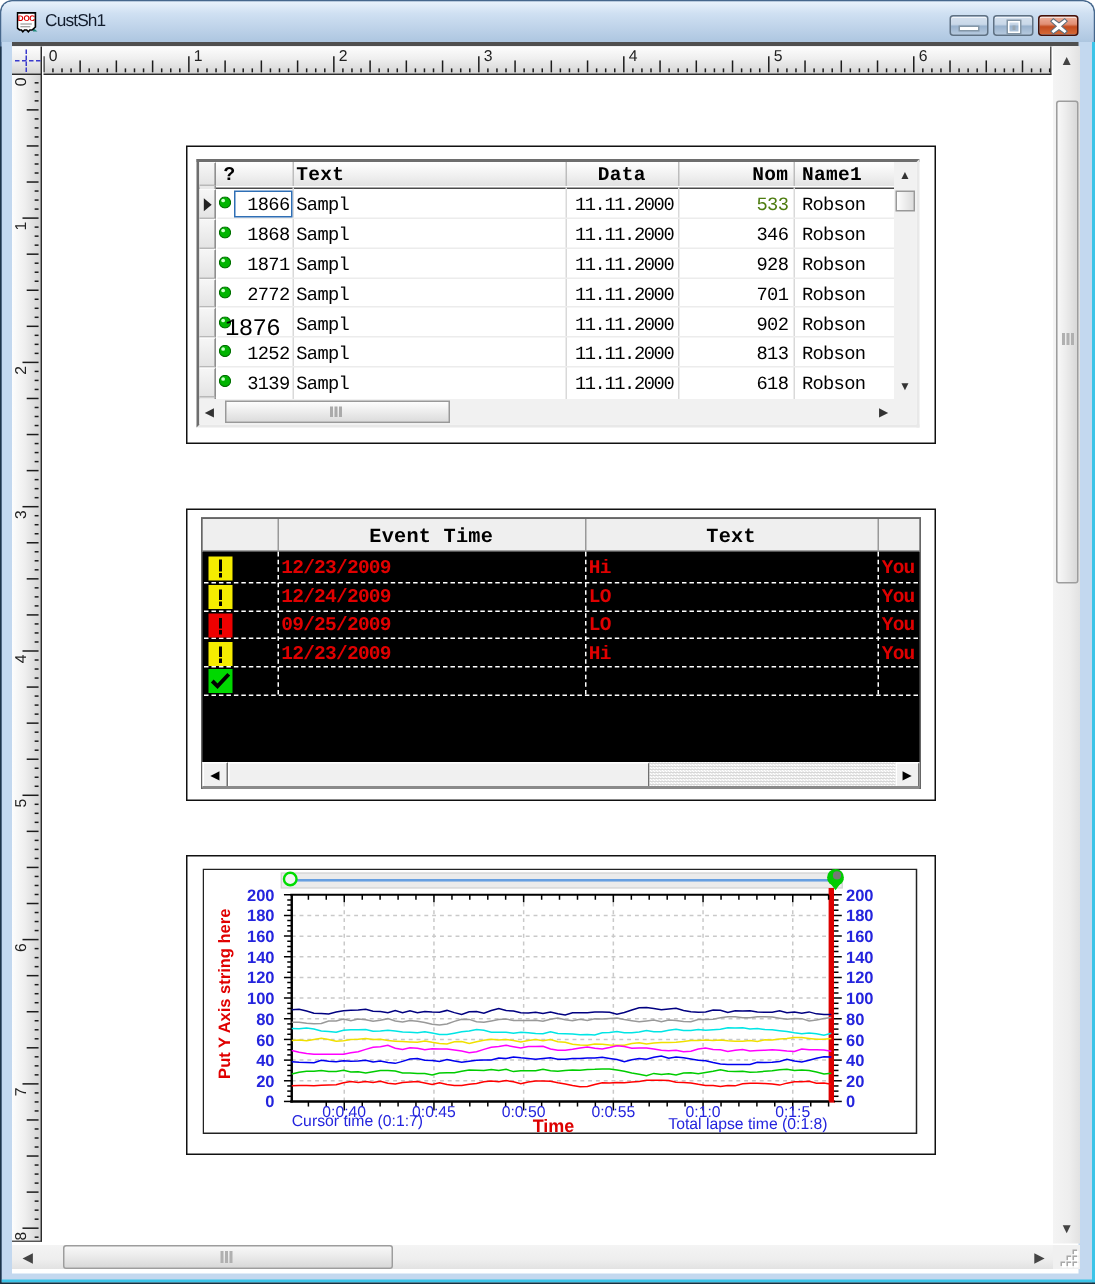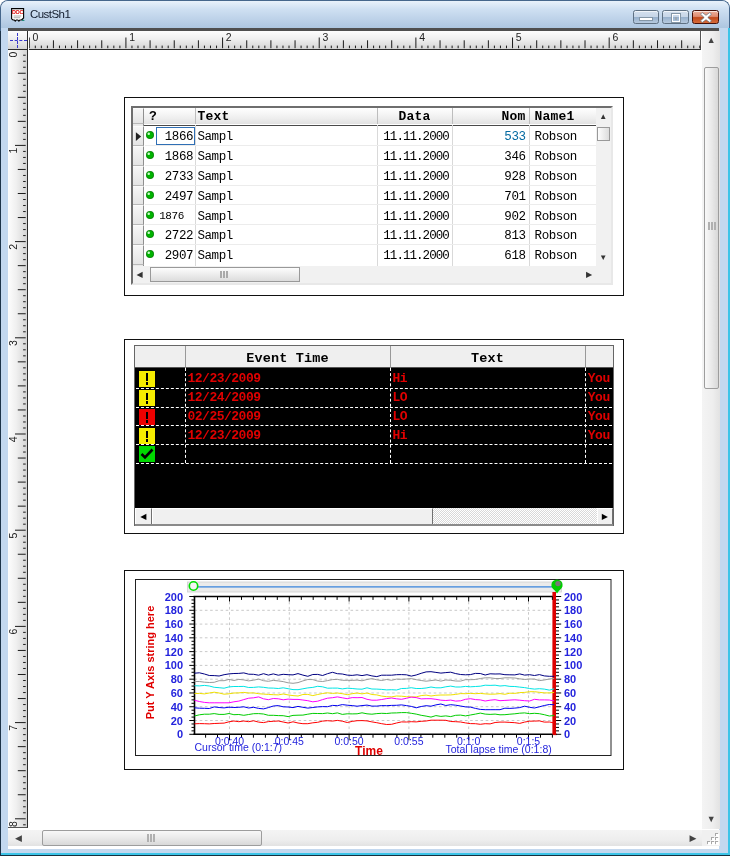--- a/index.html
+++ b/index.html
@@ -370,78 +370,78 @@
 <div style="position:absolute;left:452px;top:108.5px;width:73.5px;height:14px;font-family:'Liberation Mono',monospace;font-weight:bold;font-size:13px;letter-spacing:0.2px;color:#000;text-align:right;">Nom</div>
 <div style="position:absolute;left:534.6px;top:108.5px;width:60px;height:14px;font-family:'Liberation Mono',monospace;font-weight:bold;font-size:13px;letter-spacing:0.2px;color:#000;">Name1</div>
 <svg style="position:absolute;left:145.8px;top:131.3px;width:8px;height:8px;" viewBox="0 0 9 9">
     <circle cx="4.5" cy="4.5" r="4.2" fill="#00b400"></circle>
     <circle cx="4.5" cy="4.5" r="4.2" fill="none" stroke="#007000" stroke-width="0.8"></circle>
     <circle cx="3.1" cy="3.0" r="1.4" fill="#ccffcc"></circle>
   </svg>
 <div style="position:absolute;left:150px;top:130.4px;width:43px;height:13px;font-family:'Liberation Mono',monospace;font-size:12.5px;letter-spacing:-0.45px;color:#000;text-align:right;">1866</div>
 <div style="position:absolute;left:197.5px;top:130.4px;width:60px;height:13px;font-family:'Liberation Mono',monospace;font-size:12.5px;letter-spacing:-0.45px;color:#000;">Sampl</div>
 <div style="position:absolute;left:383.3px;top:130.4px;width:62px;height:13px;font-family:'Liberation Mono',monospace;font-size:12.5px;letter-spacing:-0.95px;color:#000;">11.11.2000</div>
-<div style="position:absolute;left:470px;top:130.4px;width:55.5px;height:13px;font-family:'Liberation Mono',monospace;font-size:12.5px;letter-spacing:-0.45px;color:#0369a1;text-align:right;">533</div>
+<div style="position:absolute;left:470px;top:130.4px;width:55.5px;height:13px;font-family:'Liberation Mono',monospace;font-size:12.5px;letter-spacing:-0.45px;color:#4d7c0f;text-align:right;">533</div>
 <div style="position:absolute;left:534.6px;top:130.4px;width:60px;height:13px;font-family:'Liberation Mono',monospace;font-size:12.5px;letter-spacing:-0.45px;color:#000;">Robson</div>
 <svg style="position:absolute;left:145.8px;top:151.10000000000002px;width:8px;height:8px;" viewBox="0 0 9 9">
     <circle cx="4.5" cy="4.5" r="4.2" fill="#00b400"></circle>
     <circle cx="4.5" cy="4.5" r="4.2" fill="none" stroke="#007000" stroke-width="0.8"></circle>
     <circle cx="3.1" cy="3.0" r="1.4" fill="#ccffcc"></circle>
   </svg>
 <div style="position:absolute;left:150px;top:150.2px;width:43px;height:13px;font-family:'Liberation Mono',monospace;font-size:12.5px;letter-spacing:-0.45px;color:#000;text-align:right;">1868</div>
 <div style="position:absolute;left:197.5px;top:150.2px;width:60px;height:13px;font-family:'Liberation Mono',monospace;font-size:12.5px;letter-spacing:-0.45px;color:#000;">Sampl</div>
 <div style="position:absolute;left:383.3px;top:150.2px;width:62px;height:13px;font-family:'Liberation Mono',monospace;font-size:12.5px;letter-spacing:-0.95px;color:#000;">11.11.2000</div>
 <div style="position:absolute;left:470px;top:150.2px;width:55.5px;height:13px;font-family:'Liberation Mono',monospace;font-size:12.5px;letter-spacing:-0.45px;color:#000;text-align:right;">346</div>
 <div style="position:absolute;left:534.6px;top:150.2px;width:60px;height:13px;font-family:'Liberation Mono',monospace;font-size:12.5px;letter-spacing:-0.45px;color:#000;">Robson</div>
 <svg style="position:absolute;left:145.8px;top:170.90000000000003px;width:8px;height:8px;" viewBox="0 0 9 9">
     <circle cx="4.5" cy="4.5" r="4.2" fill="#00b400"></circle>
     <circle cx="4.5" cy="4.5" r="4.2" fill="none" stroke="#007000" stroke-width="0.8"></circle>
     <circle cx="3.1" cy="3.0" r="1.4" fill="#ccffcc"></circle>
   </svg>
-<div style="position:absolute;left:150px;top:170.0px;width:43px;height:13px;font-family:'Liberation Mono',monospace;font-size:12.5px;letter-spacing:-0.45px;color:#000;text-align:right;">2733</div>
+<div style="position:absolute;left:150px;top:170.0px;width:43px;height:13px;font-family:'Liberation Mono',monospace;font-size:12.5px;letter-spacing:-0.45px;color:#000;text-align:right;">1871</div>
 <div style="position:absolute;left:197.5px;top:170.0px;width:60px;height:13px;font-family:'Liberation Mono',monospace;font-size:12.5px;letter-spacing:-0.45px;color:#000;">Sampl</div>
 <div style="position:absolute;left:383.3px;top:170.0px;width:62px;height:13px;font-family:'Liberation Mono',monospace;font-size:12.5px;letter-spacing:-0.95px;color:#000;">11.11.2000</div>
 <div style="position:absolute;left:470px;top:170.0px;width:55.5px;height:13px;font-family:'Liberation Mono',monospace;font-size:12.5px;letter-spacing:-0.45px;color:#000;text-align:right;">928</div>
 <div style="position:absolute;left:534.6px;top:170.0px;width:60px;height:13px;font-family:'Liberation Mono',monospace;font-size:12.5px;letter-spacing:-0.45px;color:#000;">Robson</div>
 <svg style="position:absolute;left:145.8px;top:190.70000000000005px;width:8px;height:8px;" viewBox="0 0 9 9">
     <circle cx="4.5" cy="4.5" r="4.2" fill="#00b400"></circle>
     <circle cx="4.5" cy="4.5" r="4.2" fill="none" stroke="#007000" stroke-width="0.8"></circle>
     <circle cx="3.1" cy="3.0" r="1.4" fill="#ccffcc"></circle>
   </svg>
-<div style="position:absolute;left:150px;top:189.8px;width:43px;height:13px;font-family:'Liberation Mono',monospace;font-size:12.5px;letter-spacing:-0.45px;color:#000;text-align:right;">2497</div>
+<div style="position:absolute;left:150px;top:189.8px;width:43px;height:13px;font-family:'Liberation Mono',monospace;font-size:12.5px;letter-spacing:-0.45px;color:#000;text-align:right;">2772</div>
 <div style="position:absolute;left:197.5px;top:189.8px;width:60px;height:13px;font-family:'Liberation Mono',monospace;font-size:12.5px;letter-spacing:-0.45px;color:#000;">Sampl</div>
 <div style="position:absolute;left:383.3px;top:189.8px;width:62px;height:13px;font-family:'Liberation Mono',monospace;font-size:12.5px;letter-spacing:-0.95px;color:#000;">11.11.2000</div>
 <div style="position:absolute;left:470px;top:189.8px;width:55.5px;height:13px;font-family:'Liberation Mono',monospace;font-size:12.5px;letter-spacing:-0.45px;color:#000;text-align:right;">701</div>
 <div style="position:absolute;left:534.6px;top:189.8px;width:60px;height:13px;font-family:'Liberation Mono',monospace;font-size:12.5px;letter-spacing:-0.45px;color:#000;">Robson</div>
 <svg style="position:absolute;left:145.8px;top:210.50000000000003px;width:8px;height:8px;" viewBox="0 0 9 9">
     <circle cx="4.5" cy="4.5" r="4.2" fill="#00b400"></circle>
     <circle cx="4.5" cy="4.5" r="4.2" fill="none" stroke="#007000" stroke-width="0.8"></circle>
     <circle cx="3.1" cy="3.0" r="1.4" fill="#ccffcc"></circle>
   </svg>
-<div style="position:absolute;left:150px;top:209.6px;width:43px;height:13px;font-family:'Liberation Mono',monospace;font-size:11px;letter-spacing:-0.45px;color:#000;text-align:center;">1876</div>
+<div style="position:absolute;left:150px;top:209.6px;width:43px;height:13px;font-family:'Liberation Mono',monospace;font-size:16px;letter-spacing:-0.45px;color:#000;text-align:left;">1876</div>
 <div style="position:absolute;left:197.5px;top:209.6px;width:60px;height:13px;font-family:'Liberation Mono',monospace;font-size:12.5px;letter-spacing:-0.45px;color:#000;">Sampl</div>
 <div style="position:absolute;left:383.3px;top:209.6px;width:62px;height:13px;font-family:'Liberation Mono',monospace;font-size:12.5px;letter-spacing:-0.95px;color:#000;">11.11.2000</div>
 <div style="position:absolute;left:470px;top:209.6px;width:55.5px;height:13px;font-family:'Liberation Mono',monospace;font-size:12.5px;letter-spacing:-0.45px;color:#000;text-align:right;">902</div>
 <div style="position:absolute;left:534.6px;top:209.6px;width:60px;height:13px;font-family:'Liberation Mono',monospace;font-size:12.5px;letter-spacing:-0.45px;color:#000;">Robson</div>
 <svg style="position:absolute;left:145.8px;top:230.3px;width:8px;height:8px;" viewBox="0 0 9 9">
     <circle cx="4.5" cy="4.5" r="4.2" fill="#00b400"></circle>
     <circle cx="4.5" cy="4.5" r="4.2" fill="none" stroke="#007000" stroke-width="0.8"></circle>
     <circle cx="3.1" cy="3.0" r="1.4" fill="#ccffcc"></circle>
   </svg>
-<div style="position:absolute;left:150px;top:229.39999999999998px;width:43px;height:13px;font-family:'Liberation Mono',monospace;font-size:12.5px;letter-spacing:-0.45px;color:#000;text-align:right;">2722</div>
+<div style="position:absolute;left:150px;top:229.39999999999998px;width:43px;height:13px;font-family:'Liberation Mono',monospace;font-size:12.5px;letter-spacing:-0.45px;color:#000;text-align:right;">1252</div>
 <div style="position:absolute;left:197.5px;top:229.39999999999998px;width:60px;height:13px;font-family:'Liberation Mono',monospace;font-size:12.5px;letter-spacing:-0.45px;color:#000;">Sampl</div>
 <div style="position:absolute;left:383.3px;top:229.39999999999998px;width:62px;height:13px;font-family:'Liberation Mono',monospace;font-size:12.5px;letter-spacing:-0.95px;color:#000;">11.11.2000</div>
 <div style="position:absolute;left:470px;top:229.39999999999998px;width:55.5px;height:13px;font-family:'Liberation Mono',monospace;font-size:12.5px;letter-spacing:-0.45px;color:#000;text-align:right;">813</div>
 <div style="position:absolute;left:534.6px;top:229.39999999999998px;width:60px;height:13px;font-family:'Liberation Mono',monospace;font-size:12.5px;letter-spacing:-0.45px;color:#000;">Robson</div>
 <svg style="position:absolute;left:145.8px;top:250.10000000000002px;width:8px;height:8px;" viewBox="0 0 9 9">
     <circle cx="4.5" cy="4.5" r="4.2" fill="#00b400"></circle>
     <circle cx="4.5" cy="4.5" r="4.2" fill="none" stroke="#007000" stroke-width="0.8"></circle>
     <circle cx="3.1" cy="3.0" r="1.4" fill="#ccffcc"></circle>
   </svg>
-<div style="position:absolute;left:150px;top:249.2px;width:43px;height:13px;font-family:'Liberation Mono',monospace;font-size:12.5px;letter-spacing:-0.45px;color:#000;text-align:right;">2907</div>
+<div style="position:absolute;left:150px;top:249.2px;width:43px;height:13px;font-family:'Liberation Mono',monospace;font-size:12.5px;letter-spacing:-0.45px;color:#000;text-align:right;">3139</div>
 <div style="position:absolute;left:197.5px;top:249.2px;width:60px;height:13px;font-family:'Liberation Mono',monospace;font-size:12.5px;letter-spacing:-0.45px;color:#000;">Sampl</div>
 <div style="position:absolute;left:383.3px;top:249.2px;width:62px;height:13px;font-family:'Liberation Mono',monospace;font-size:12.5px;letter-spacing:-0.95px;color:#000;">11.11.2000</div>
 <div style="position:absolute;left:470px;top:249.2px;width:55.5px;height:13px;font-family:'Liberation Mono',monospace;font-size:12.5px;letter-spacing:-0.45px;color:#000;text-align:right;">618</div>
 <div style="position:absolute;left:534.6px;top:249.2px;width:60px;height:13px;font-family:'Liberation Mono',monospace;font-size:12.5px;letter-spacing:-0.45px;color:#000;">Robson</div>
 <div style="position:absolute;left:155.5px;top:126.8px;width:39.5px;height:18.5px;border:1px solid #2f6fb5;"></div>
 <svg style="position:absolute;left:135px;top:131.5px;width:7px;height:9px;" viewBox="0 0 8 10">
     <path d="M1 0 L7 5 L1 10 Z" fill="#222"></path>
   </svg>
 <div style="position:absolute;left:596.0px;top:107.8px;width:14.5px;height:158.39999999999998px;background:#f1f1f1;"></div>
 <div style="position:absolute;left:596.0px;top:107.8px;width:14.5px;height:17px;background:#f1f1f1;">
@@ -496,21 +496,21 @@
 <div style="position:absolute;left:139px;top:446.3px;width:16px;height:16px;background:#00d800;"></div>
 <svg style="position:absolute;left:140px;top:448px;width:14px;height:12px;" viewBox="0 0 14 12">
     <path d="M1.5 6 L5 9.5 L12.5 1.5" fill="none" stroke="#000" stroke-width="2.6"></path>
   </svg>
 <div style="position:absolute;left:187.5px;top:370.8px;width:95px;height:13px;font-family:'Liberation Mono',monospace;font-weight:bold;font-size:13px;letter-spacing:-0.5px;color:#e00000;">12/23/2009</div>
 <div style="position:absolute;left:392.5px;top:370.8px;width:40px;height:13px;font-family:'Liberation Mono',monospace;font-weight:bold;font-size:13px;letter-spacing:-0.5px;color:#e00000;">Hi</div>
 <div style="position:absolute;left:587.8px;top:370.8px;width:26px;height:13px;font-family:'Liberation Mono',monospace;font-weight:bold;font-size:13px;letter-spacing:-0.5px;color:#e00000;">You</div>
 <div style="position:absolute;left:187.5px;top:389.90000000000003px;width:95px;height:13px;font-family:'Liberation Mono',monospace;font-weight:bold;font-size:13px;letter-spacing:-0.5px;color:#e00000;">12/24/2009</div>
 <div style="position:absolute;left:392.5px;top:389.90000000000003px;width:40px;height:13px;font-family:'Liberation Mono',monospace;font-weight:bold;font-size:13px;letter-spacing:-0.5px;color:#e00000;">LO</div>
 <div style="position:absolute;left:587.8px;top:389.90000000000003px;width:26px;height:13px;font-family:'Liberation Mono',monospace;font-weight:bold;font-size:13px;letter-spacing:-0.5px;color:#e00000;">You</div>
-<div style="position:absolute;left:187.5px;top:409.0px;width:95px;height:13px;font-family:'Liberation Mono',monospace;font-weight:bold;font-size:13px;letter-spacing:-0.5px;color:#e00000;">02/25/2009</div>
+<div style="position:absolute;left:187.5px;top:409.0px;width:95px;height:13px;font-family:'Liberation Mono',monospace;font-weight:bold;font-size:13px;letter-spacing:-0.5px;color:#e00000;">09/25/2009</div>
 <div style="position:absolute;left:392.5px;top:409.0px;width:40px;height:13px;font-family:'Liberation Mono',monospace;font-weight:bold;font-size:13px;letter-spacing:-0.5px;color:#e00000;">LO</div>
 <div style="position:absolute;left:587.8px;top:409.0px;width:26px;height:13px;font-family:'Liberation Mono',monospace;font-weight:bold;font-size:13px;letter-spacing:-0.5px;color:#e00000;">You</div>
 <div style="position:absolute;left:187.5px;top:428.1px;width:95px;height:13px;font-family:'Liberation Mono',monospace;font-weight:bold;font-size:13px;letter-spacing:-0.5px;color:#e00000;">12/23/2009</div>
 <div style="position:absolute;left:392.5px;top:428.1px;width:40px;height:13px;font-family:'Liberation Mono',monospace;font-weight:bold;font-size:13px;letter-spacing:-0.5px;color:#e00000;">Hi</div>
 <div style="position:absolute;left:587.8px;top:428.1px;width:26px;height:13px;font-family:'Liberation Mono',monospace;font-weight:bold;font-size:13px;letter-spacing:-0.5px;color:#e00000;">You</div>
 <div style="position:absolute;left:135px;top:507.5px;width:478px;height:17.5px;background:#ececec;"></div>
 <div style="position:absolute;left:135px;top:507.5px;width:16.5px;height:17.5px;background:#f0f0f0;border-top:1.5px solid #ffffff;border-left:1.5px solid #ffffff;border-right:1.5px solid #707070;border-bottom:1.5px solid #707070;">
     <div style="position:absolute;left:0;top:0;right:0;bottom:0;display:flex;align-items:center;justify-content:center;font-size:8px;color:#000;">◀</div>
   </div>
 <div style="position:absolute;left:596.5px;top:507.5px;width:16.5px;height:17.5px;background:#f0f0f0;border-top:1.5px solid #ffffff;border-left:1.5px solid #ffffff;border-right:1.5px solid #707070;border-bottom:1.5px solid #707070;">

